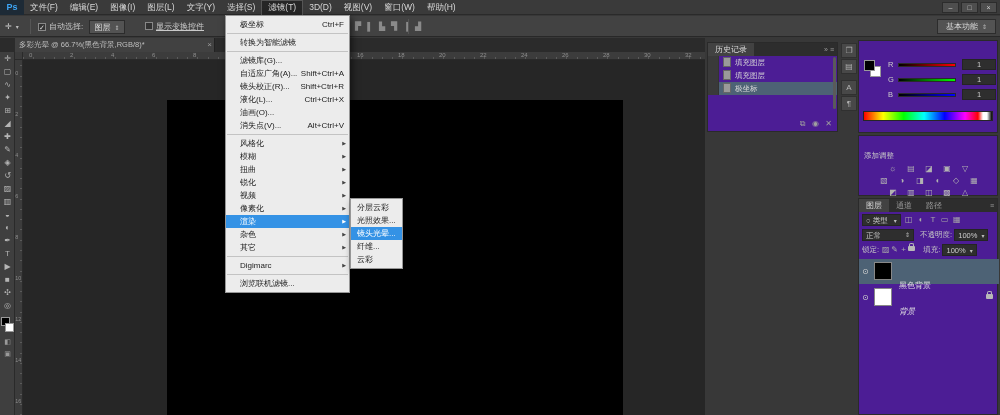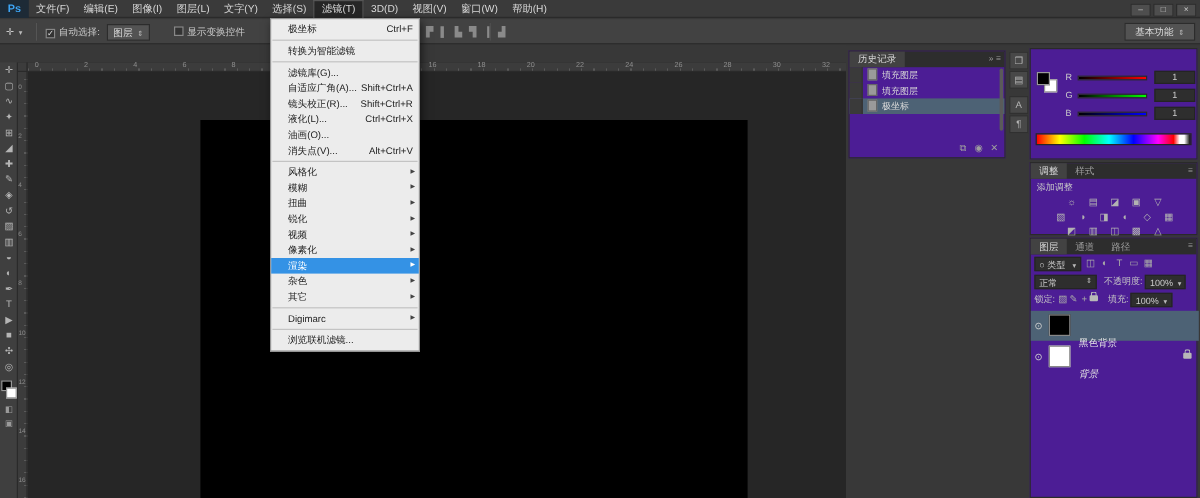--- a/index.html
+++ b/index.html
@@ -128,29 +128,35 @@
     </span>
   </div>
 
   <div id="optionsbar">
     <span class="ob" style="left:5px;"><span>✛</span><span class="dd-arrow">▾</span></span>
     <span class="obsep" style="left:30px;"></span>
     <span class="ob" style="left:38px;">
       <span class="checkbox">✓</span><span>自动选择:</span>
       <span class="dropdown" style="margin-left:4px;"><span>图层</span><span class="dd-arrow">⇕</span></span>
     </span>
-    <span class="ob" style="left:145px;">
+    <span class="ob" style="left:145px;text-decoration:underline;">
       <span class="checkbox"></span><span>显示变换控件</span>
     </span>
     <span class="obsep" style="left:228px;"></span>
     <span class="ob" id="align-icons" style="left:352px;"><span class="ob-icon">▛</span><span class="ob-icon">▌</span><span class="ob-icon">▙</span><span class="ob-icon">▜</span><span class="ob-icon">▐</span><span class="ob-icon">▟</span></span>
     <span class="obsep" style="left:408px;"></span>
     <span id="workspace-btn"><span>基本功能</span><span class="dd-arrow">⇕</span></span>
   </div>
 
+  <div id="tabrow">
+    <div id="doctab">
+      <span>多彩光晕 @ 66.7%(黑色背景,RGB/8)*</span>
+      <span id="doctab-close">×</span>
+    </div>
+  </div>
 
   <div id="toolbar">
     <div id="tools">
         <div class="tool">✛</div>
         <div class="tool">▢</div>
         <div class="tool">∿</div>
         <div class="tool">✦</div>
         <div class="tool">⊞</div>
         <div class="tool">◢</div>
         <div class="tool">✚</div>
@@ -254,21 +260,20 @@
           <div class="crow" style="top: 49px;">
             <span class="clabel">B</span>
             <div class="ctrack t2"></div>
             <span class="cval">1</span>
           </div>
         </div>
       <div id="spectrum"></div>
     </div>
 
     <div class="panel" id="adjustments-panel">
-      <div class="ptabbar" id="adj-tabs"><span class="ptab active">调整</span><span class="ptab">样式</span><span class="pmenu-icons">≡</span></div>
       <div id="adj-title">添加调整</div>
       <div id="adj-rows">
           <div class="adjrow" style="top: 27px;"><span class="adj-icon">☼</span><span class="adj-icon">▤</span><span class="adj-icon">◪</span><span class="adj-icon">▣</span><span class="adj-icon">▽</span></div>
           <div class="adjrow" style="top: 39px;"><span class="adj-icon">▧</span><span class="adj-icon">◑</span><span class="adj-icon">◨</span><span class="adj-icon">◐</span><span class="adj-icon">◇</span><span class="adj-icon">▦</span></div>
           <div class="adjrow" style="top: 51px;"><span class="adj-icon">◩</span><span class="adj-icon">▥</span><span class="adj-icon">◫</span><span class="adj-icon">▩</span><span class="adj-icon">△</span></div>
         </div>
     </div>
 
     <div class="panel" id="layers-panel">
       <div class="ptabbar" id="layers-tabs"><span class="ptab active">图层</span><span class="ptab">通道</span><span class="ptab">路径</span><span class="pmenu-icons">≡</span></div>
@@ -322,13 +327,20 @@
       <div class="mitem"><span class="mlabel">视频</span><span class="marrow">▶</span></div>
       <div class="mitem"><span class="mlabel">像素化</span><span class="marrow">▶</span></div>
       <div class="mitem hl"><span class="mlabel">渲染</span><span class="marrow">▶</span></div>
       <div class="mitem"><span class="mlabel">杂色</span><span class="marrow">▶</span></div>
       <div class="mitem"><span class="mlabel">其它</span><span class="marrow">▶</span></div>
       <div class="msep"></div>
       <div class="mitem"><span class="mlabel">Digimarc</span><span class="marrow">▶</span></div>
       <div class="msep"></div>
       <div class="mitem"><span class="mlabel">浏览联机滤镜...</span></div>
     </div>
+  <div class="popupmenu" id="render-submenu">
+      <div class="mitem"><span class="mlabel">分层云彩</span></div>
+      <div class="mitem"><span class="mlabel">光照效果...</span></div>
+      <div class="mitem hl"><span class="mlabel">镜头光晕...</span></div>
+      <div class="mitem"><span class="mlabel">纤维...</span></div>
+      <div class="mitem"><span class="mlabel">云彩</span></div>
+    </div>
 </div>
 
 </body></html>

